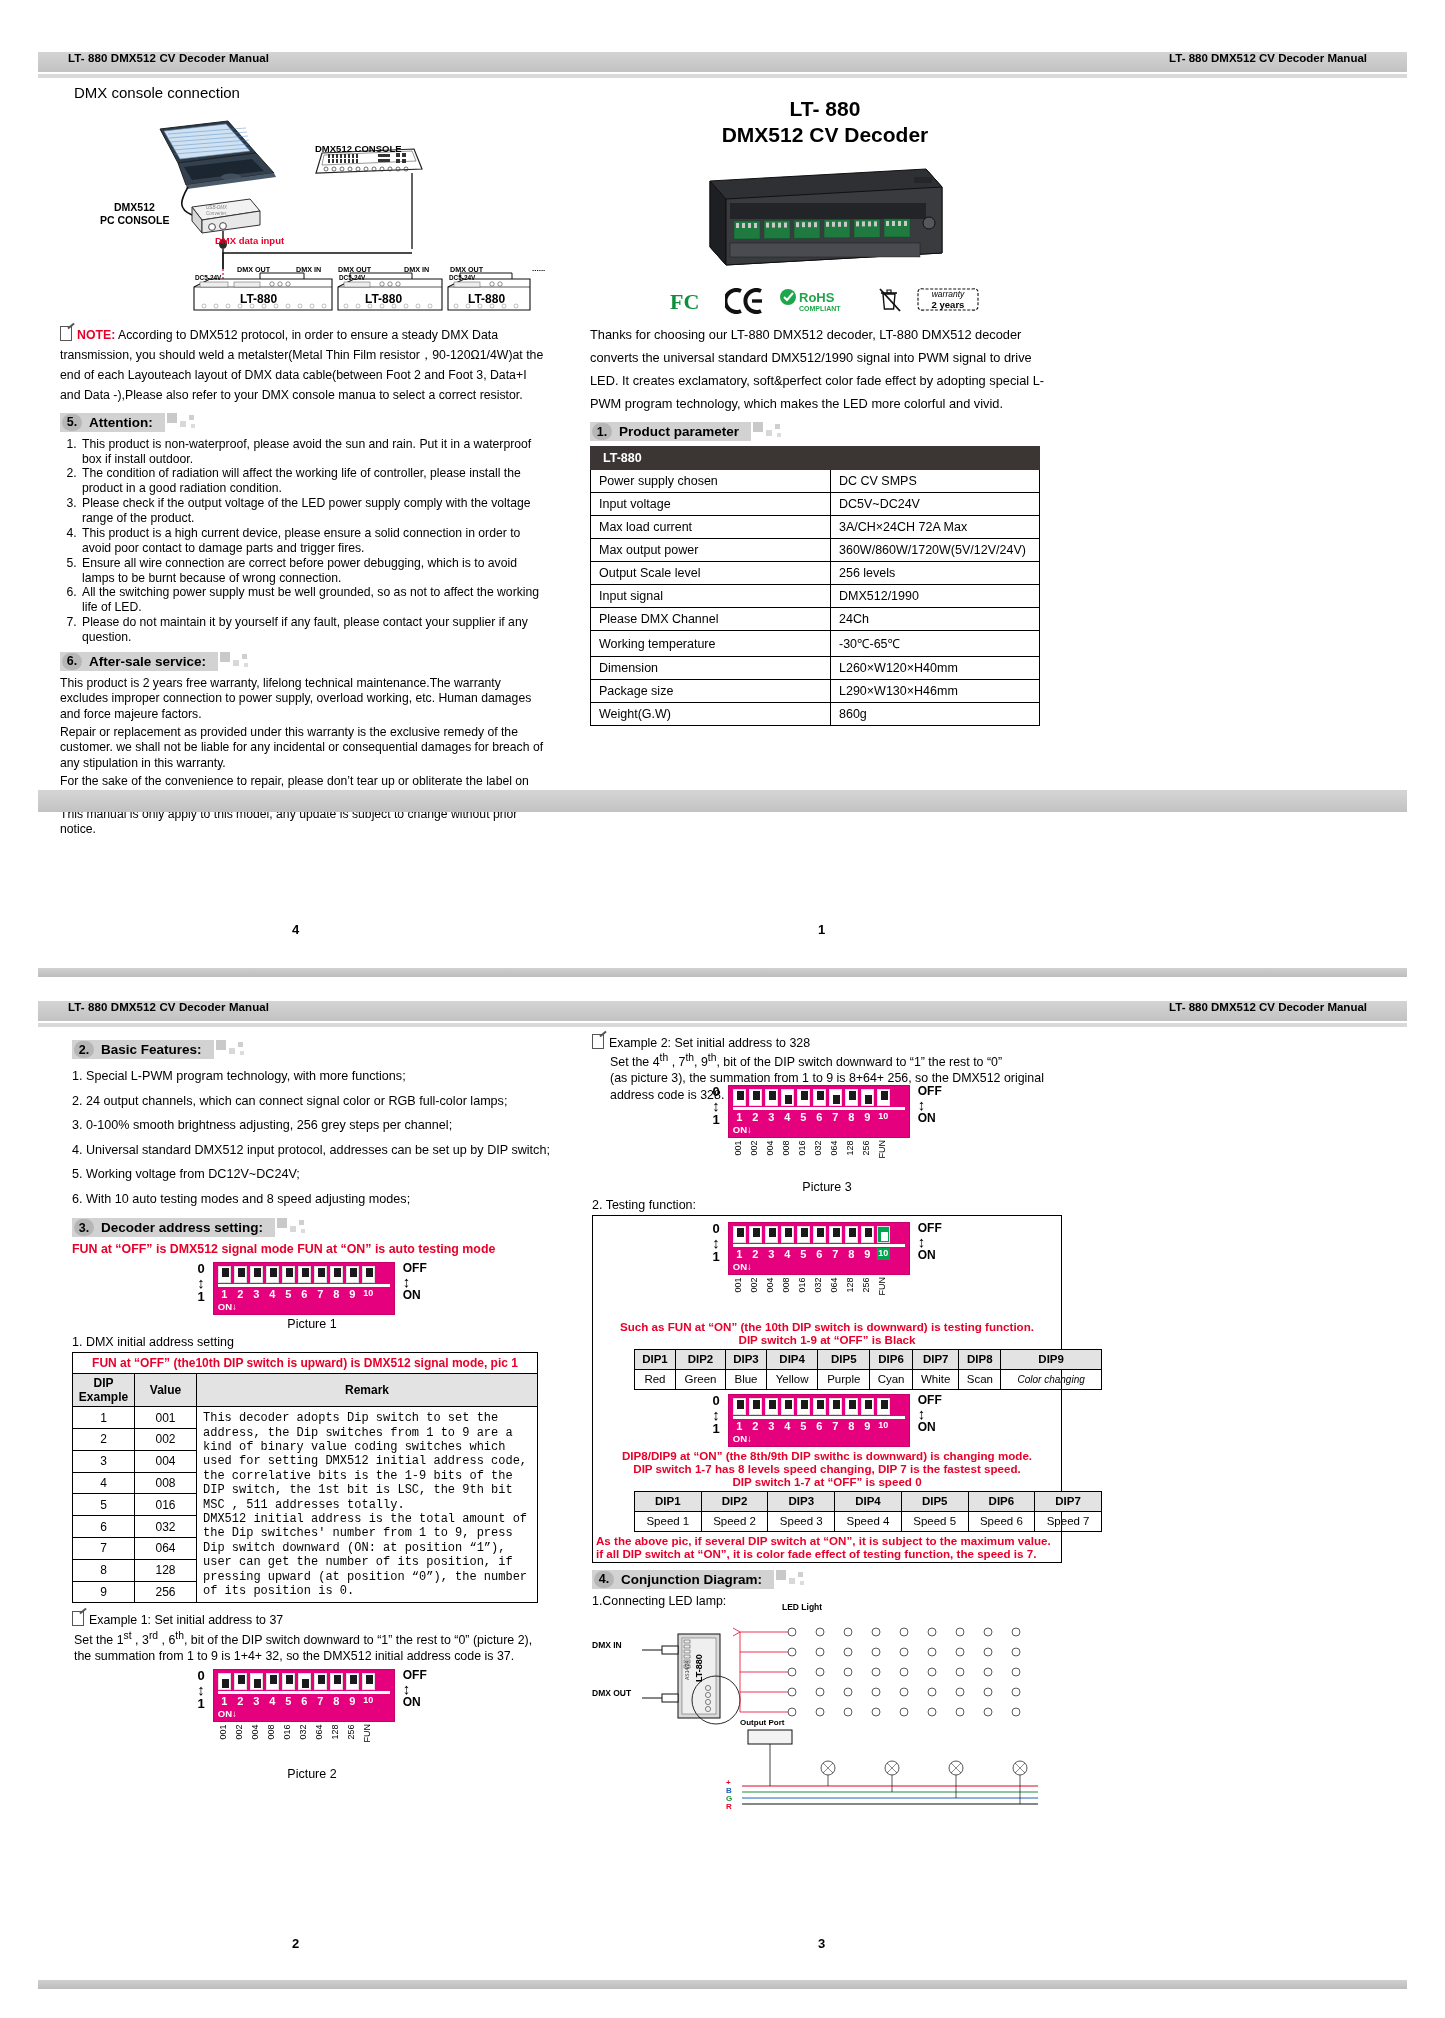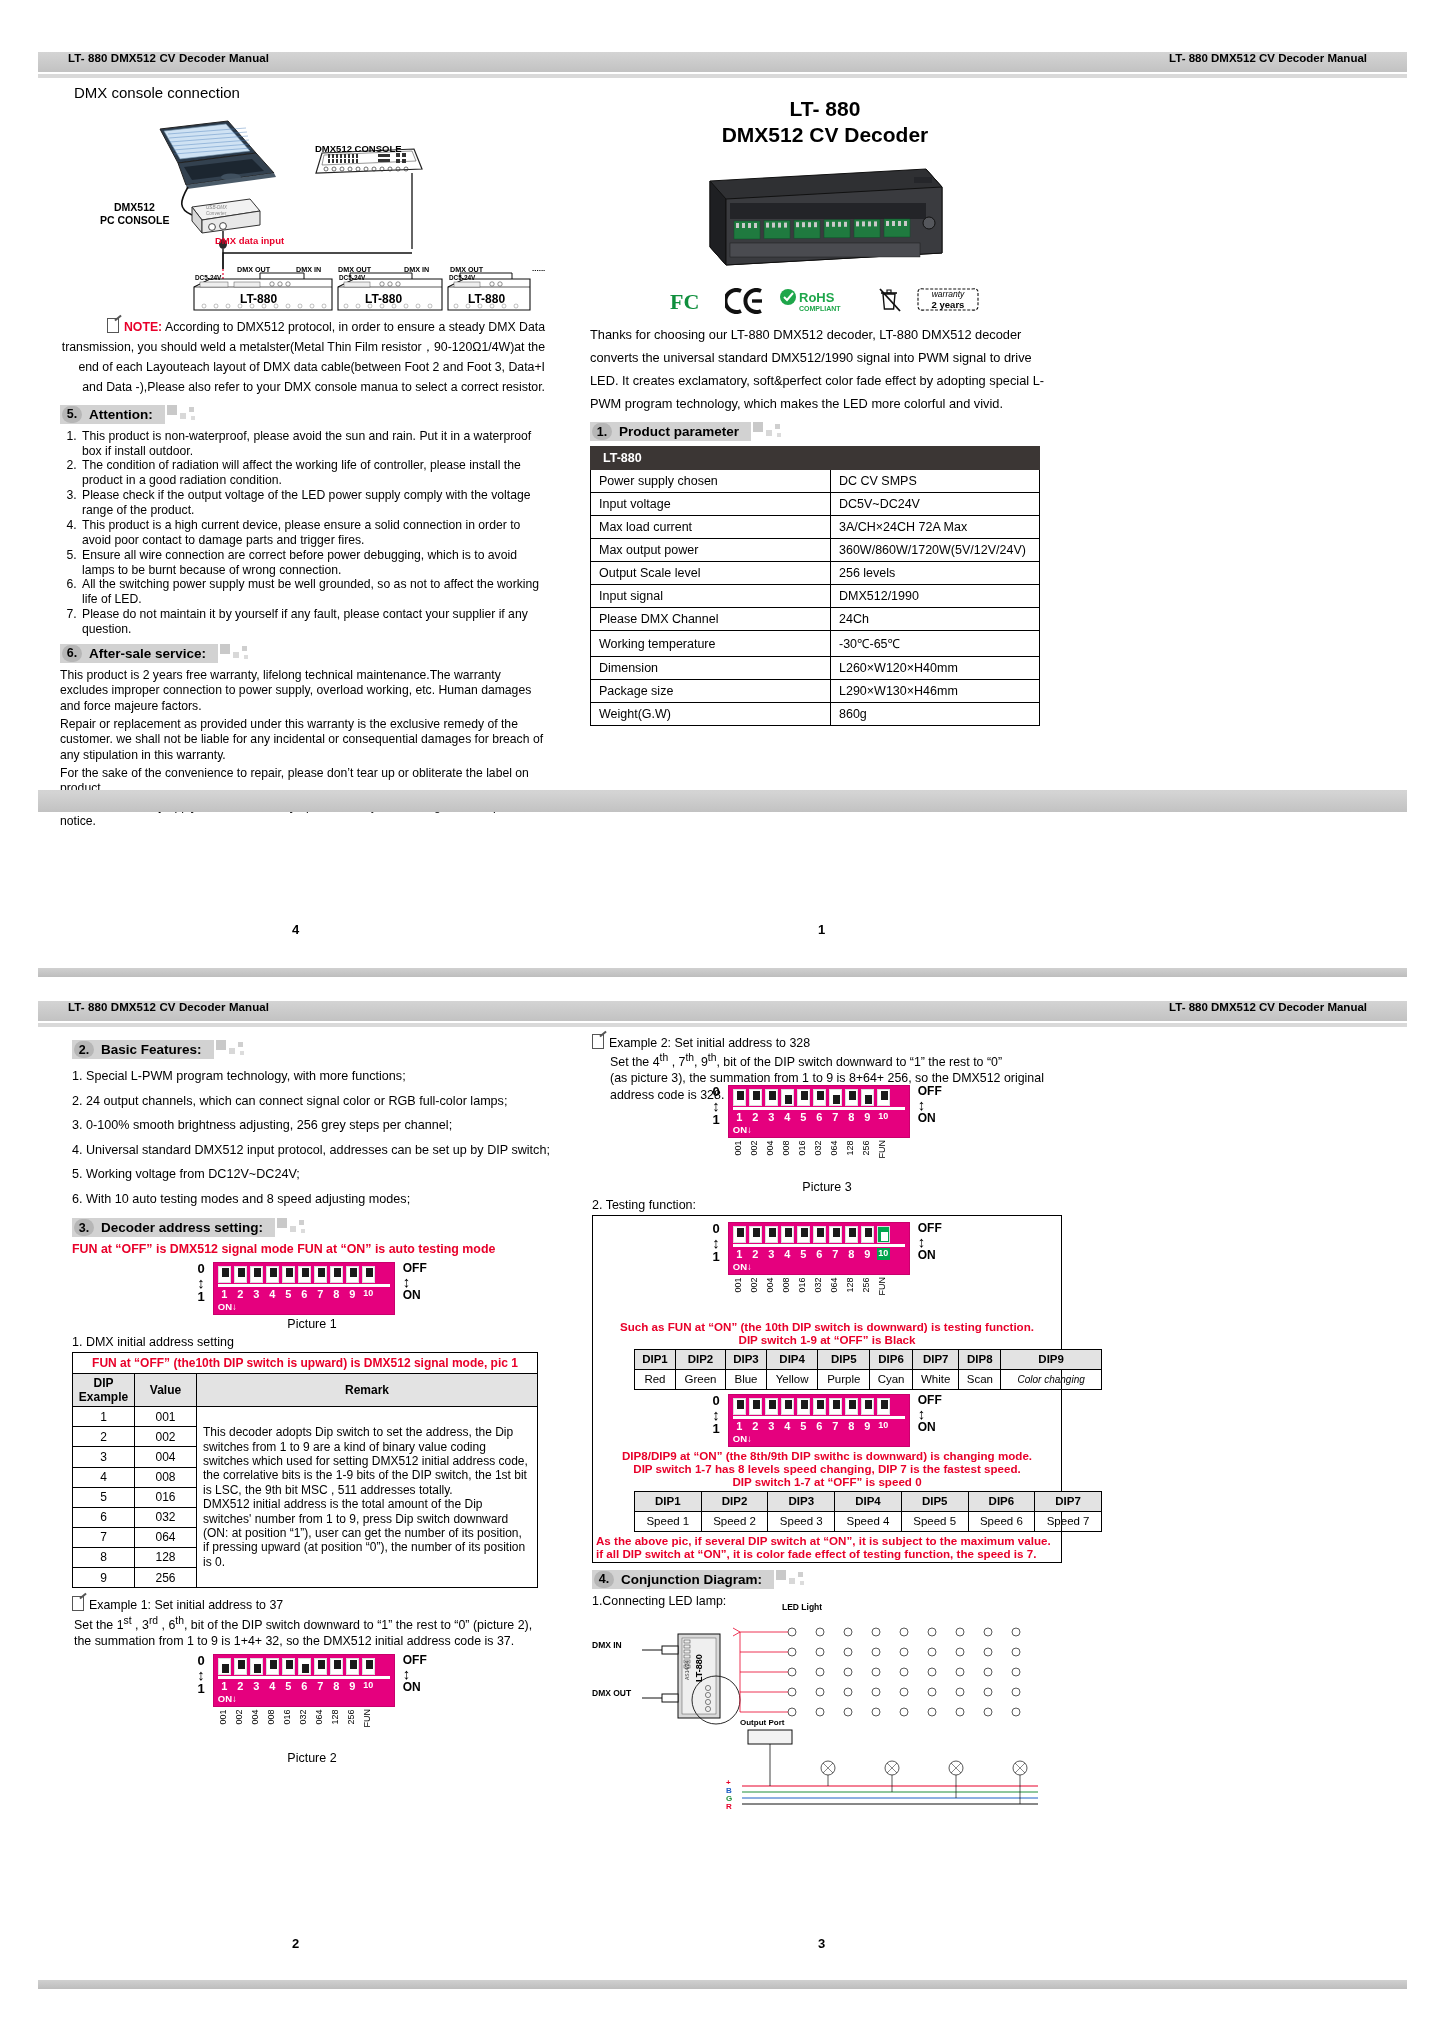--- a/index.html
+++ b/index.html
@@ -70,21 +70,21 @@
   }
 
   
   table.dip { border-collapse:collapse; width:466px; font-size:12px; }
   table.dip td, table.dip th { border:1px solid #000; padding:2px 4px; }
   table.dip .banner { color:#e8002a; font-weight:bold; font-size:12px;
       text-align:center; padding:3px 2px; }
   table.dip th { background:#e3e3e3; font-weight:bold; height:20px;}
   table.dip td.c { text-align:center; width:62px;}
   table.dip td.v { text-align:center; width:62px;}
-  table.dip td.rem { padding:18px 6px; line-height:1.2; vertical-align:top;}
+  table.dip td.rem { padding:4px 6px; line-height:1.2; vertical-align:top;font-family:Liberation Mono, monospace;}
 
   
   table.test { border-collapse:collapse; width:100%; font-size:11.5px;margin-left:41px; }
   table.test td { border:1px solid #000; text-align:center; padding:2px 1px; height:20px; }
   table.test td.h { background:#e3e3e3; font-weight:bold; }
   .redb { color:#e8002a; font-weight:bold; }
   .ctr { text-align:center; }
 
   
   .dipwrap { display:flex; align-items:flex-start; gap:4px; }
@@ -307,21 +307,21 @@
       <div style="position:absolute; left:177px; top:164px; font-size:7.2px; font-weight:bold;">DMX OUT</div>
       <div style="position:absolute; left:135px; top:173px; font-size:6.4px; font-weight:bold;">DC5-24V</div>
       <div style="position:absolute; left:236px; top:164px; font-size:7.2px; font-weight:bold;">DMX IN</div>
       <div style="position:absolute; left:278px; top:164px; font-size:7.2px; font-weight:bold;">DMX OUT</div>
       <div style="position:absolute; left:279px; top:173px; font-size:6.4px; font-weight:bold;">DC5-24V</div>
       <div style="position:absolute; left:344px; top:164px; font-size:7.2px; font-weight:bold;">DMX IN</div>
       <div style="position:absolute; left:390px; top:164px; font-size:7.2px; font-weight:bold;">DMX OUT</div>
       <div style="position:absolute; left:389px; top:173px; font-size:6.4px; font-weight:bold;">DC5-24V</div>
     </div>
 
-    <div style="margin-top:4px; line-height:1.62; font-size:12.3px;text-align:right;">
+    <div style="margin-top:12px; line-height:1.62; font-size:12.3px;">
       <span class="noteicon"></span><span class="redb">NOTE:</span>
       <span>According to DMX512 protocol, in order to ensure a steady DMX Data transmission, you should weld a metalster(Metal Thin Film resistor，90-120Ω1/4W)at the end of each Layouteach layout of DMX data cable(between Foot 2 and Foot 3, Data+I and Data -),Please also refer to your DMX console manua to select a correct resistor.</span>
     </div>
 
     <div class="sec">
       <span class="num">5.</span>
       <span class="ttl">Attention:</span>
     </div>
     <ol class="num" style="font-size:12.2px;">
       <li>This product is non-waterproof, please avoid the sun and rain. Put it in a waterproof box if install outdoor.</li>

